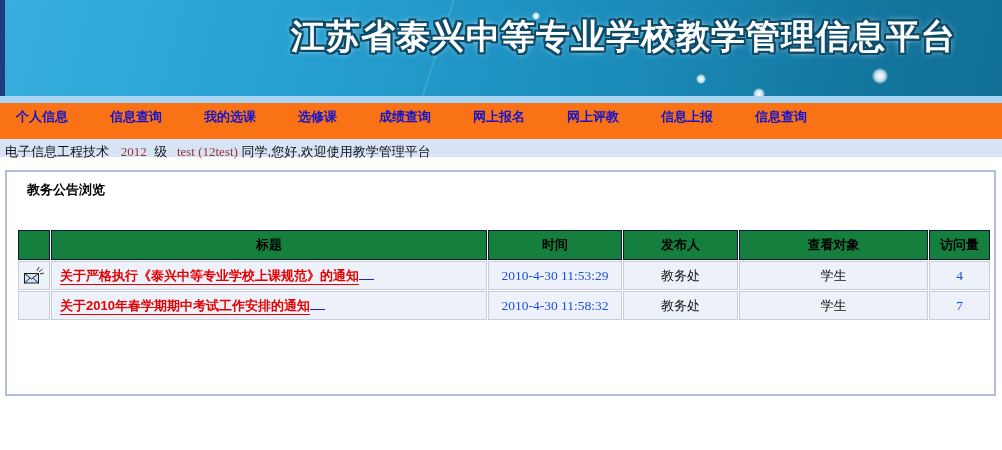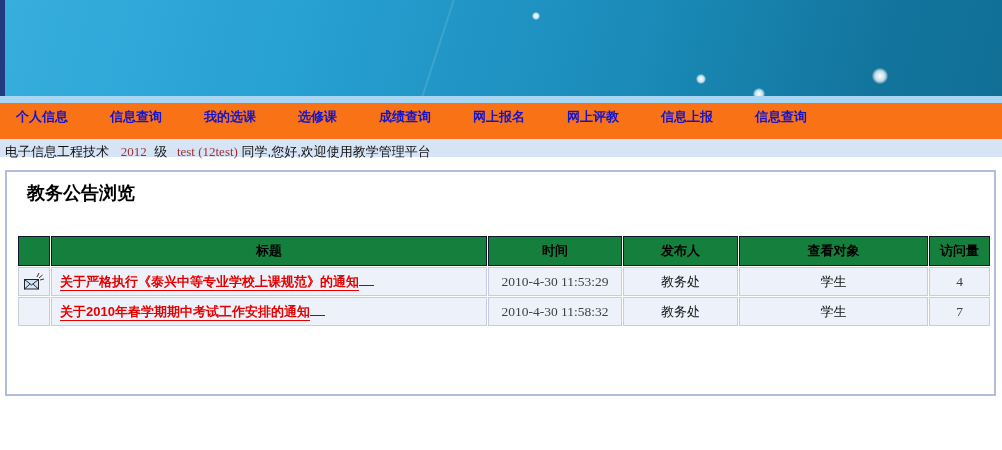--- a/index.html
+++ b/index.html
@@ -54,49 +54,50 @@
   }
   .status .hl{color:#993333;font-family:"Liberation Serif","DejaVu Serif",serif;}
   .status .sp{margin-right:8px;}
   .status .sp2{margin:0 6px 0 4px;}
   
   .panel{
     margin:13px 6px 0 5px;height:222px;background:#ffffff;
     border:2px solid #b0bedc;
   }
   .panel-heading{
-    margin:9px 0 0 20px;font-size:18px;font-weight:bold;color:#000;
+    margin:9px 0 0 20px;font-size:13px;font-weight:bold;color:#000;
   }
   
   table.notice{
     border-collapse:separate;border-spacing:1px;background:#ffffff;
     margin:30px 0 0 10px;table-layout:fixed;
   }
   .notice th{
     background:#15803d;border:1px solid #0f172a;height:28px;
     font-size:13px;font-weight:bold;color:#000;text-align:center;padding:0;
   }
   .notice td{
     background:#edf2fa;border:1px solid #c6cedc;height:27px;
     text-align:center;padding:0;overflow:hidden;white-space:nowrap;
   }
   .notice td.c-title{text-align:left;padding-left:8px;}
-  .serif{font-family:"Liberation Serif","DejaVu Serif",serif;font-size:13.5px;color:#404040;}
+  .serif{font-family:"Liberation Serif","DejaVu Serif",serif;font-size:13.5px;color:#1d4ed8;}
   a.tl{text-decoration:none;cursor:pointer;}
   a.tl .txt{color:#2020cc;border-bottom:1px solid #2020cc;padding-bottom:1px;}
   a.tl .tail{display:inline-block;width:15px;border-bottom:1px solid #2020cc;height:12px;}
   a.tl.red .txt{color:#e60000;font-weight:bold;border-bottom-color:#e60000;}
   .mailwrap{display:inline-block;width:22px;height:20px;vertical-align:middle;}
 </style>
 </head>
 <body>
 
 <div class="banner">
   <div class="banner-streak"></div>
   <div class="banner-stripe"></div>
+  <div class="banner-title">江苏省泰兴中等专业学校教学管理信息平台</div>
   <div class="dot d1"></div>
   <div class="dot d2"></div>
   <div class="dot d3"></div>
   <div class="dot d4"></div>
 </div>
 <div class="banner-strip"></div>
 
 <div class="nav">
   <span class="nav-item">个人信息</span>
   <span class="nav-item">信息查询</span>

